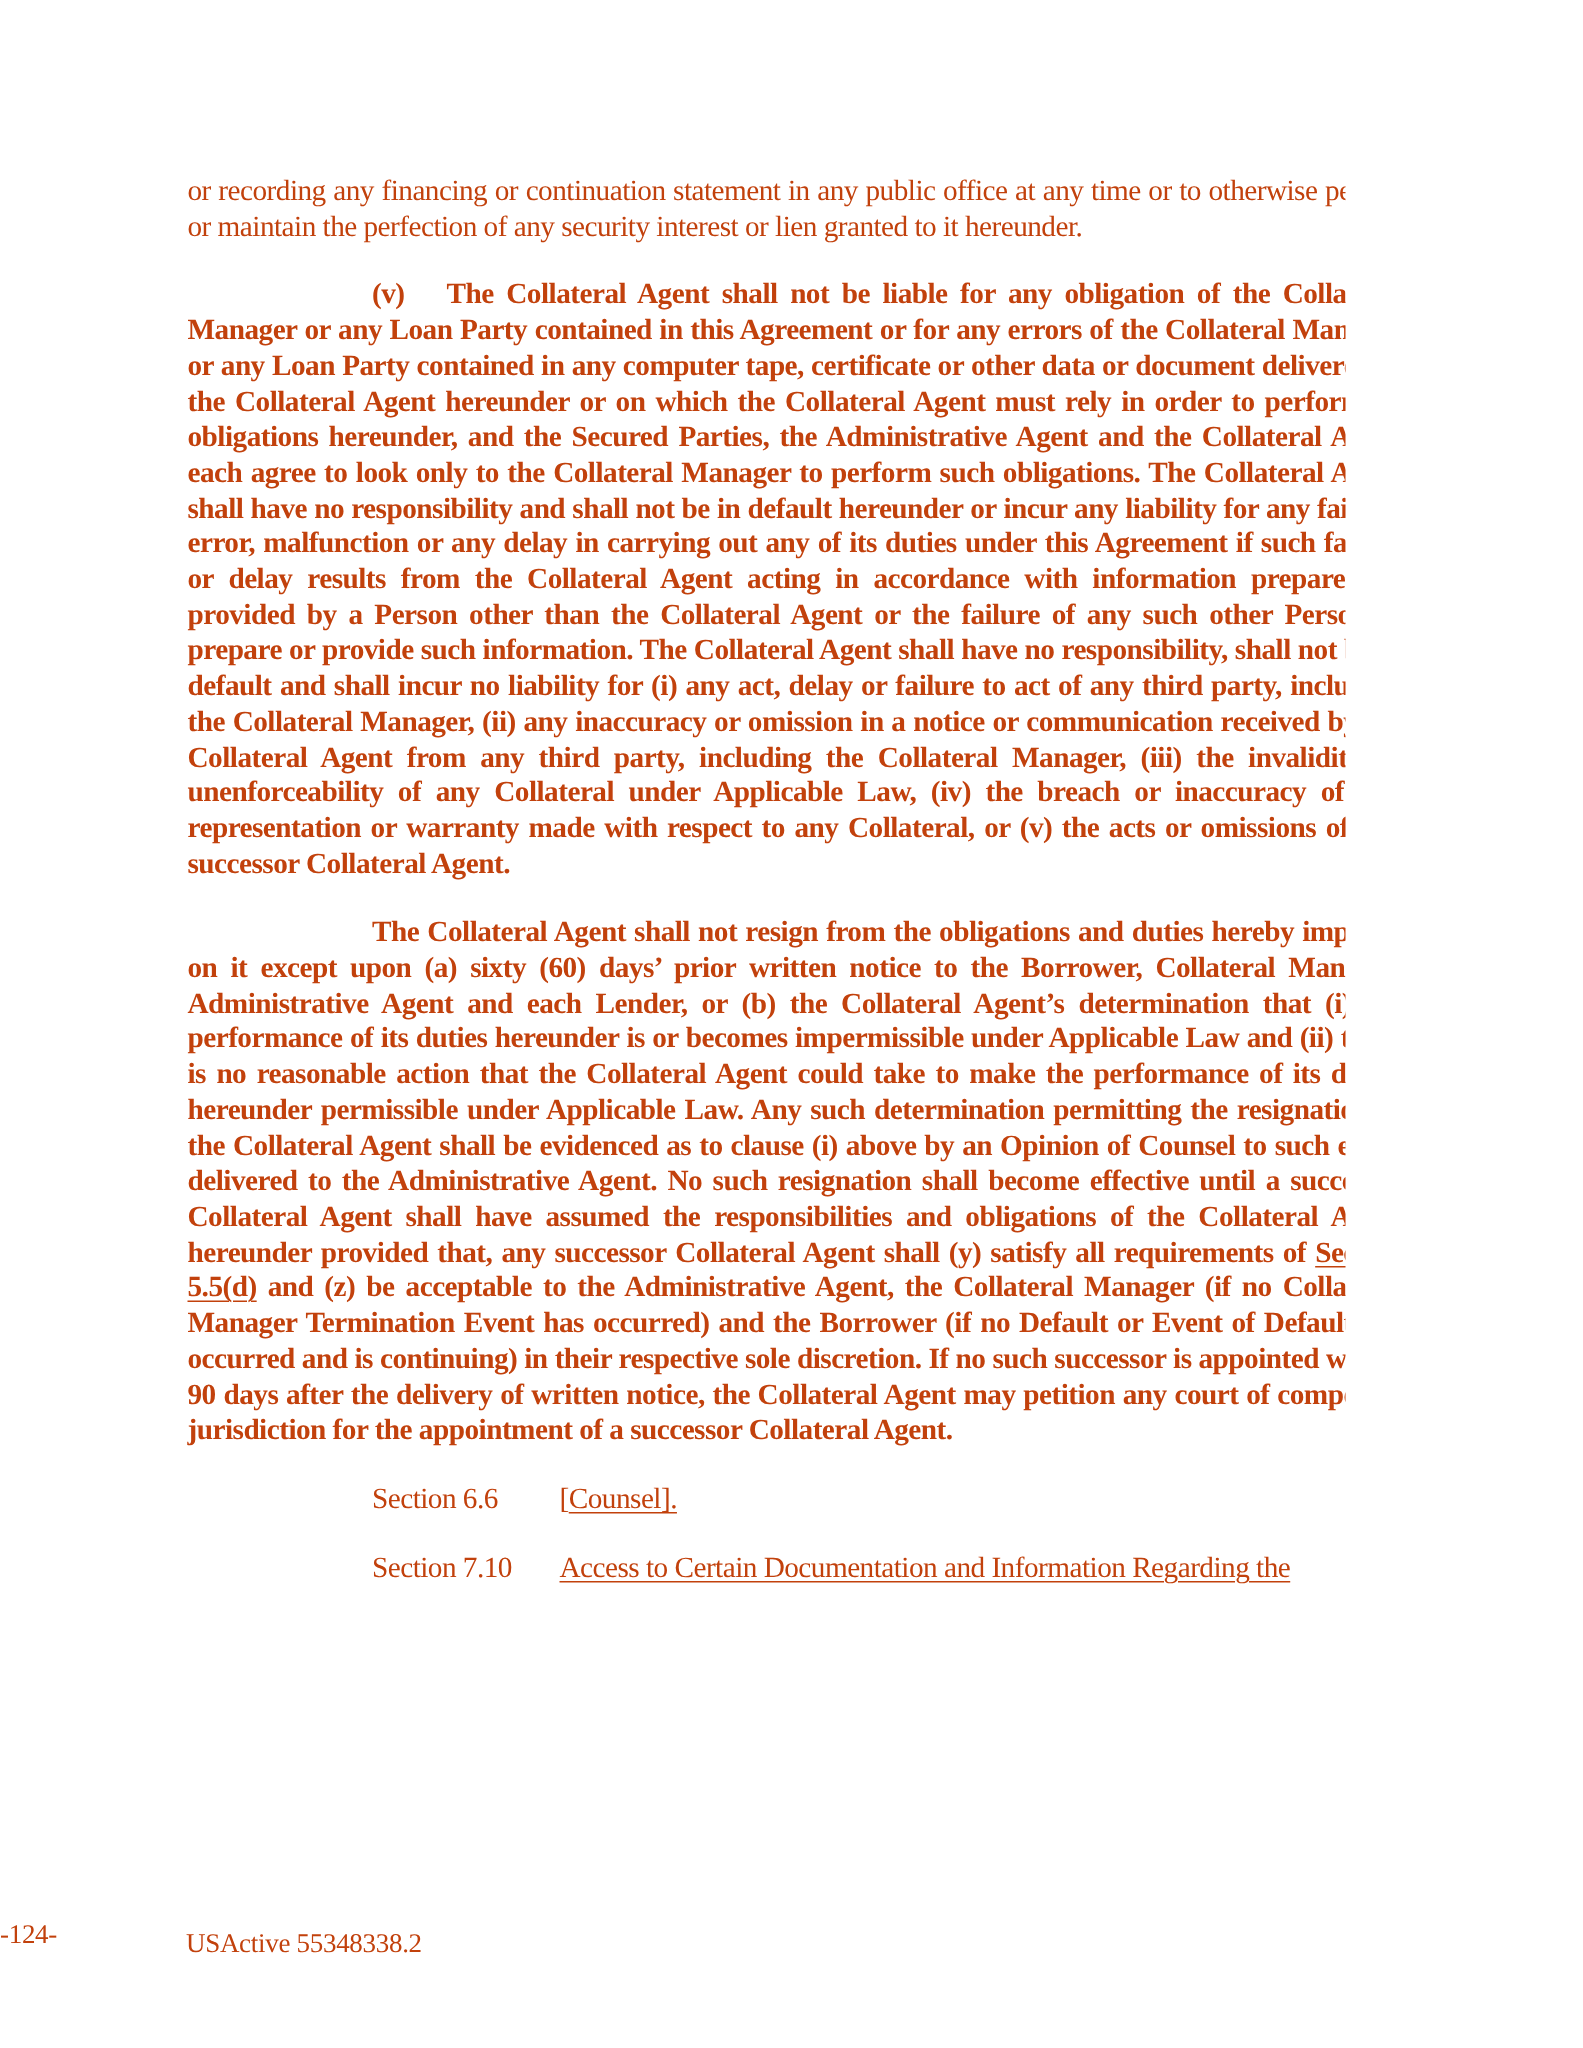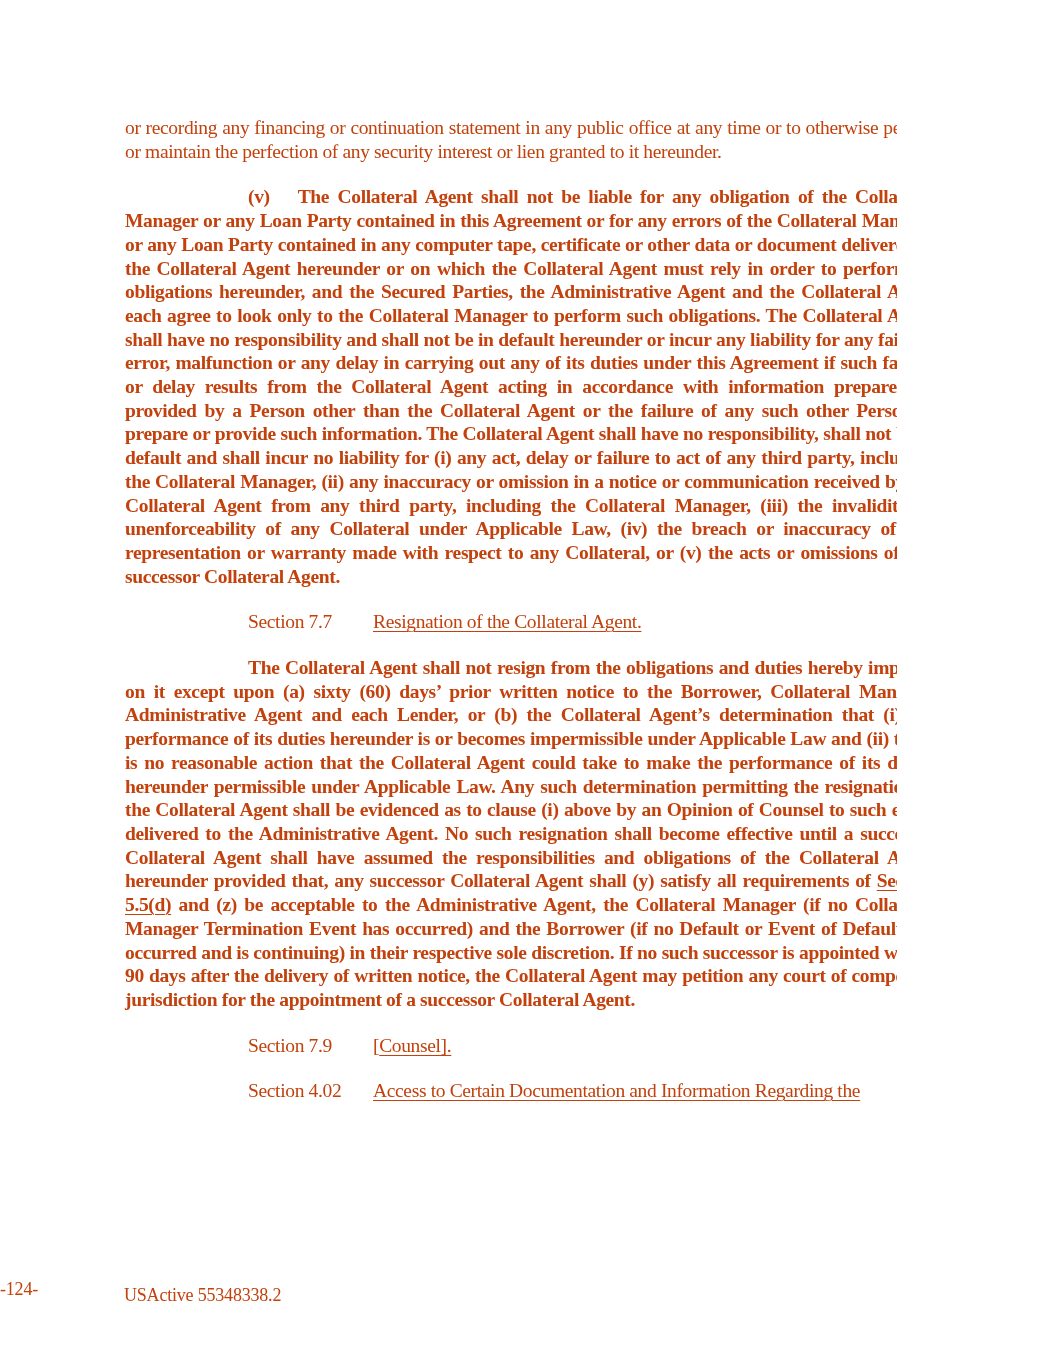--- a/index.html
+++ b/index.html
@@ -72,27 +72,26 @@
 </head>
 <body>
 
 <div class="page">
   <div class="content">
 
     <p class="para">or recording any financing or continuation statement in any public office at any time or to otherwise perfect or maintain the perfection of any security interest or lien granted to it hereunder.</p>
 
     <p class="para indented"><span>(v)</span><span class="tab"></span><span>The Collateral Agent shall not be liable for any obligation of the Collateral Manager or any Loan Party contained in this Agreement or for any errors of the Collateral Manager or any Loan Party contained in any computer tape, certificate or other data or document delivered to the Collateral Agent hereunder or on which the Collateral Agent must rely in order to perform its obligations hereunder, and the Secured Parties, the Administrative Agent and the Collateral Agent each agree to look only to the Collateral Manager to perform such obligations.  The Collateral Agent shall have no responsibility and shall not be in default hereunder or incur any liability for any failure, error, malfunction or any delay in carrying out any of its duties under this Agreement if such failure or delay results from the Collateral Agent acting in accordance with information prepared or provided by a Person other than the Collateral Agent or the failure of any such other Person to prepare or provide such information. The Collateral Agent shall have no responsibility, shall not be in default and shall incur no liability for (i) any act, delay or failure to act of any third party, including the Collateral Manager, (ii) any inaccuracy or omission in a notice or communication received by the Collateral Agent from any third party, including the Collateral Manager, (iii) the invalidity or unenforceability of any Collateral under Applicable Law, (iv) the breach or inaccuracy of any representation or warranty made with respect to any Collateral, or (v) the acts or omissions of any successor Collateral Agent.</span></p>
 
-    <p class="heading"><span class="seclabel">Section 7.7</span><span class="u">Resignation of the Collateral Agent.</span></p>
 
     <p class="para indented"><span>The Collateral Agent shall not resign from the obligations and duties hereby imposed on it except upon (a) sixty (60) days’ prior written notice to the Borrower, Collateral Manager, Administrative Agent and each Lender, or (b) the Collateral Agent’s determination that (i) the performance of its duties hereunder is or becomes impermissible under Applicable Law and (ii) there is no reasonable action that the Collateral Agent could take to make the performance of its duties hereunder permissible under Applicable Law.  Any such determination permitting the resignation of the Collateral Agent shall be evidenced as to clause (i) above by an Opinion of Counsel to such effect delivered to the Administrative Agent.  No such resignation shall become effective until a successor Collateral Agent shall have assumed the responsibilities and obligations of the Collateral Agent hereunder provided that, any successor Collateral Agent shall (y) satisfy all requirements of </span><span class="u">Section 5.5(d)</span><span> and (z) be acceptable to the Administrative Agent, the Collateral Manager (if no Collateral Manager Termination Event has occurred) and the Borrower (if no Default or Event of Default has occurred and is continuing) in their respective sole discretion.  If no such successor is appointed within 90 days after the delivery of written notice, the Collateral Agent may petition any court of competent jurisdiction for the appointment of a successor Collateral Agent.</span></p>
 
 
-    <p class="heading"><span class="seclabel">Section 7.9</span><span>[</span><span class="u">Counsel].</span><span></span></p>
+    <p class="heading"><span class="seclabel">Section 6.6</span><span>[</span><span class="u">Counsel].</span><span></span></p>
 
-    <p class="heading"><span class="seclabel">Section 4.02</span><span class="u">Access to Certain Documentation and Information Regarding the</span></p>
+    <p class="heading"><span class="seclabel">Section 7.10</span><span class="u">Access to Certain Documentation and Information Regarding the</span></p>
 
   </div>
 
   <div class="pagenum">-124-</div>
 
   <div class="docid">USActive 55348338.2</div>
 </div>
 
 </body></html>

